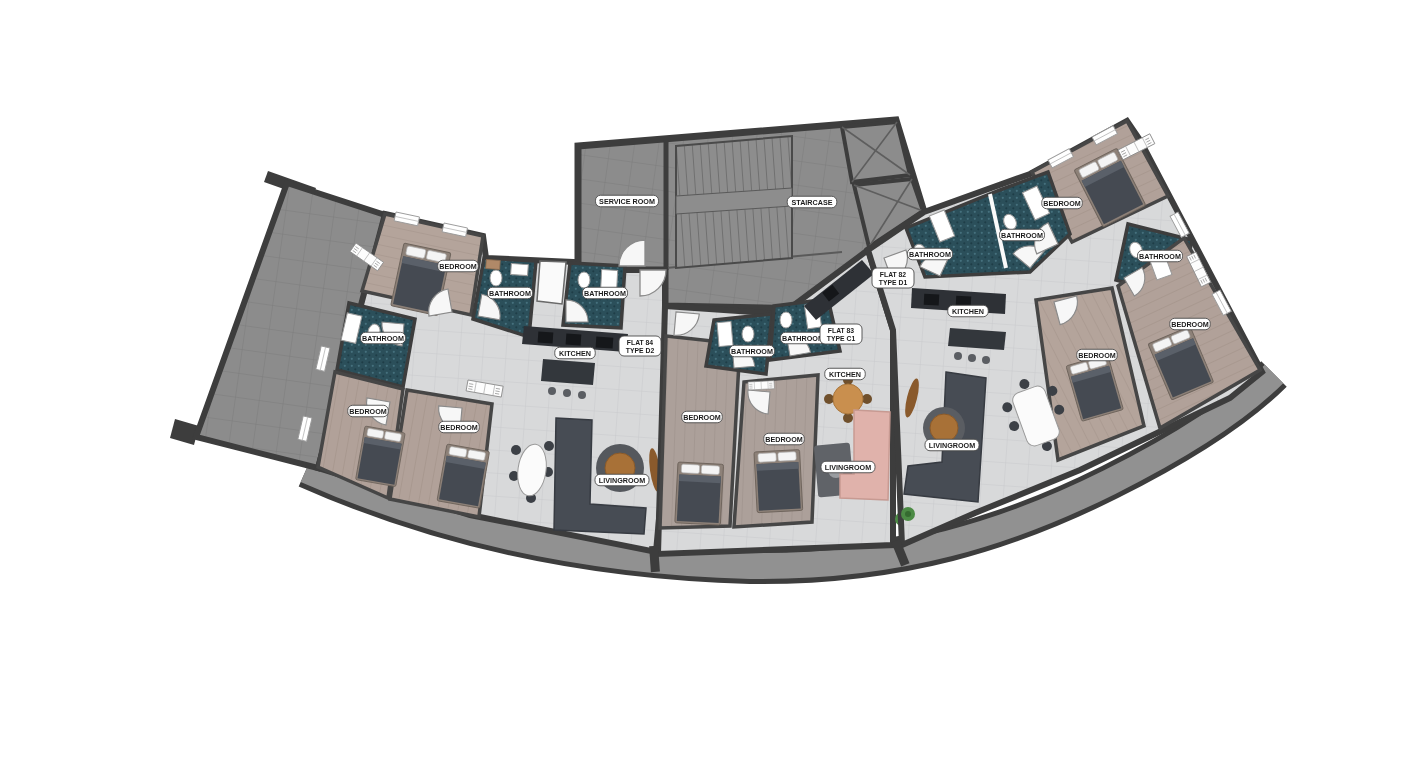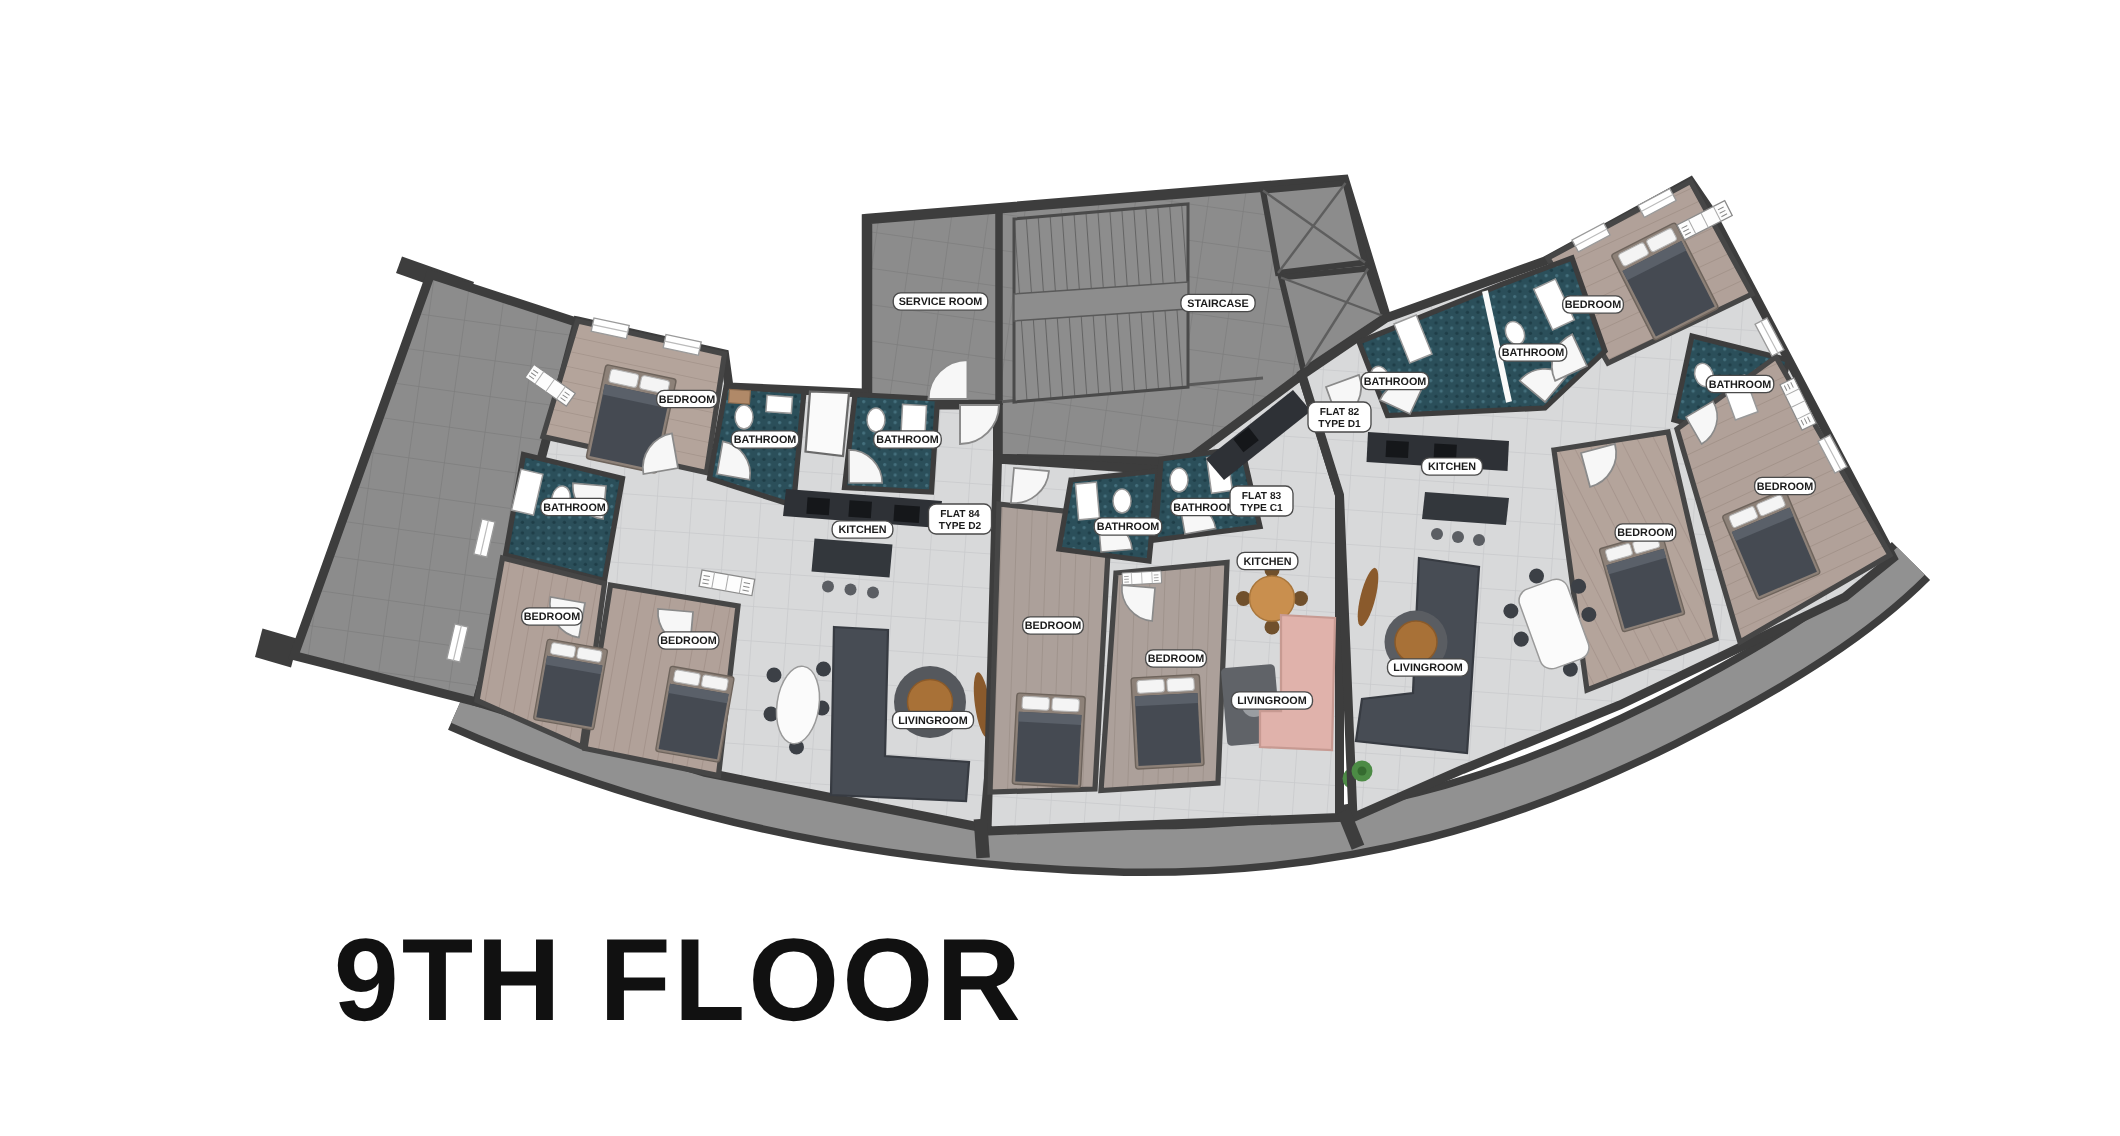--- a/index.html
+++ b/index.html
@@ -373,14 +373,13 @@
           <text x="841" y="340.5" text-anchor="middle" class="pill-text" font-size="6.8">TYPE C1</text>
         </g>
         <g>
           <rect x="872" y="268" width="42" height="20" rx="5" fill="#ffffff" stroke="#4a4a4a" stroke-width="0.9"></rect>
           <text x="893" y="276.5" text-anchor="middle" class="pill-text" font-size="6.8">FLAT 82</text>
           <text x="893" y="284.5" text-anchor="middle" class="pill-text" font-size="6.8">TYPE D1</text>
         </g>
       </g>
 </svg>
 
-<div id="floor-title">9TH FLOOR</div>
 </div>
 
 </body></html>

